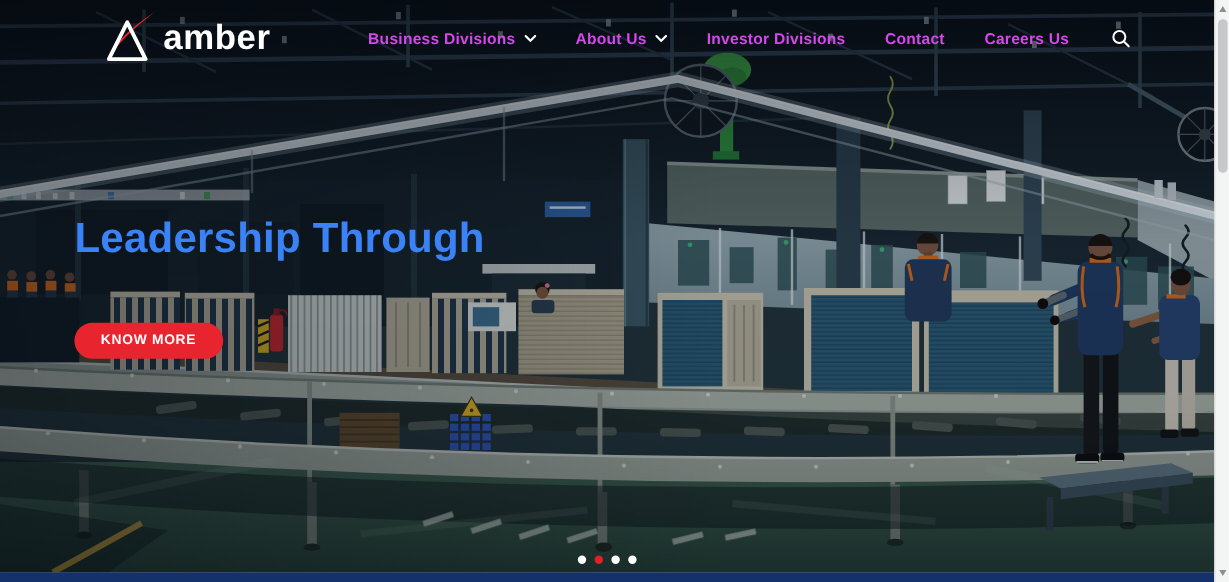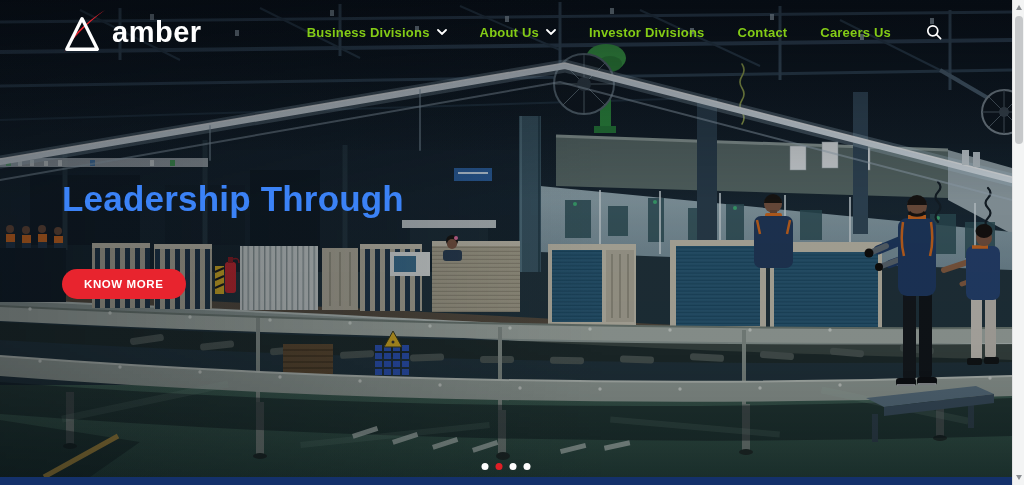--- a/index.html
+++ b/index.html
@@ -4,25 +4,25 @@
 <style>
   html,body{margin:0;padding:0;background:#ffffff;font-family:"Liberation Sans",sans-serif;}
   .page{position:relative;width:1024px;height:485px;overflow:hidden;background:#fff;}
   .hero{position:absolute;left:0;top:0;width:1012px;height:477px;overflow:hidden;background:#1b2a33;}
   .hero svg.scene{position:absolute;left:0;top:0;width:100%;height:100%;display:block;}
   .overlay{position:absolute;inset:0;z-index:1;pointer-events:none;
     background:linear-gradient(180deg,rgba(7,12,19,.60) 0%,rgba(7,12,19,.42) 14%,rgba(9,15,21,.20) 42%,rgba(8,13,18,.22) 72%,rgba(6,11,15,.38) 100%);}
   .overlay2{position:absolute;inset:0;z-index:1;pointer-events:none;
     background:linear-gradient(90deg,rgba(5,10,16,.30) 0%,rgba(5,10,16,.12) 35%,rgba(5,10,16,0) 60%);}
   
-  .header{position:absolute;left:0;top:0;width:100%;height:64px;z-index:3;display:flex;align-items:center;justify-content:space-between;padding:0 70px 0 60px;box-sizing:border-box;}
+  .header{position:absolute;left:0;top:0;width:100%;height:64px;z-index:3;display:flex;align-items:center;justify-content:space-between;padding:0 70px 0 84px;box-sizing:border-box;}
   .logo{display:flex;align-items:center;gap:6px;cursor:pointer;}
   .logo-text{color:#fff;font-weight:bold;font-size:29px;letter-spacing:.5px;line-height:1;}
   .nav{display:flex;align-items:center;gap:33px;}
-  .nav a{color:#84cc16;text-decoration:none;font-size:13px;font-weight:600;letter-spacing:.2px;display:flex;align-items:center;gap:7px;white-space:nowrap;}
+  .nav a{color:#d946ef;text-decoration:none;font-size:13px;font-weight:600;letter-spacing:.2px;display:flex;align-items:center;gap:7px;white-space:nowrap;}
   .chev{display:inline-block;}
   .search{margin-left:2px;cursor:pointer;display:flex;align-items:center;}
   
   .copy{position:absolute;left:62px;top:178px;z-index:2;color:#3b82f6;}
   .copy h1{margin:0;font-size:35px;line-height:42px;font-weight:700;letter-spacing:.2px;}
   .cta{position:absolute;left:62px;top:269px;z-index:2;border:none;background:#e8242e;color:#fff;
        font-family:"Liberation Sans",sans-serif;font-weight:bold;font-size:11.5px;letter-spacing:.6px;
        padding:9px 22px;border-radius:16px;cursor:pointer;}
   
   .dots{position:absolute;left:506px;transform:translateX(-50%);bottom:7px;z-index:2;display:flex;gap:7px;}

